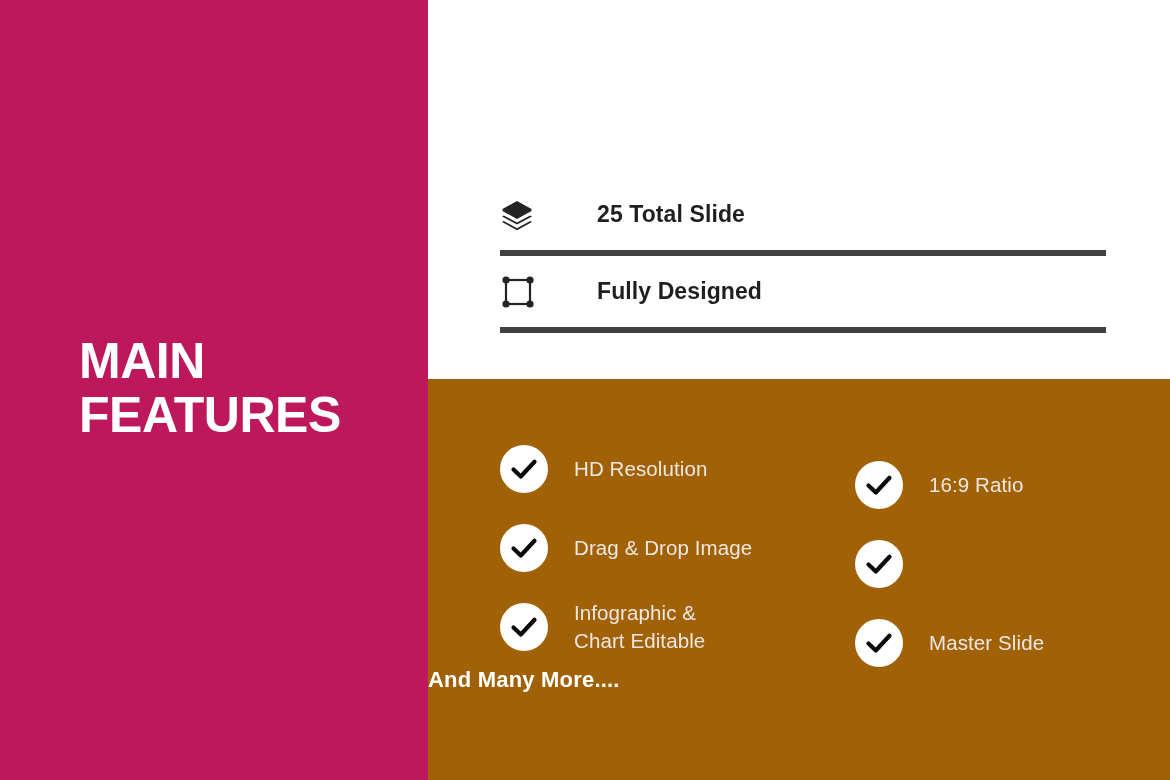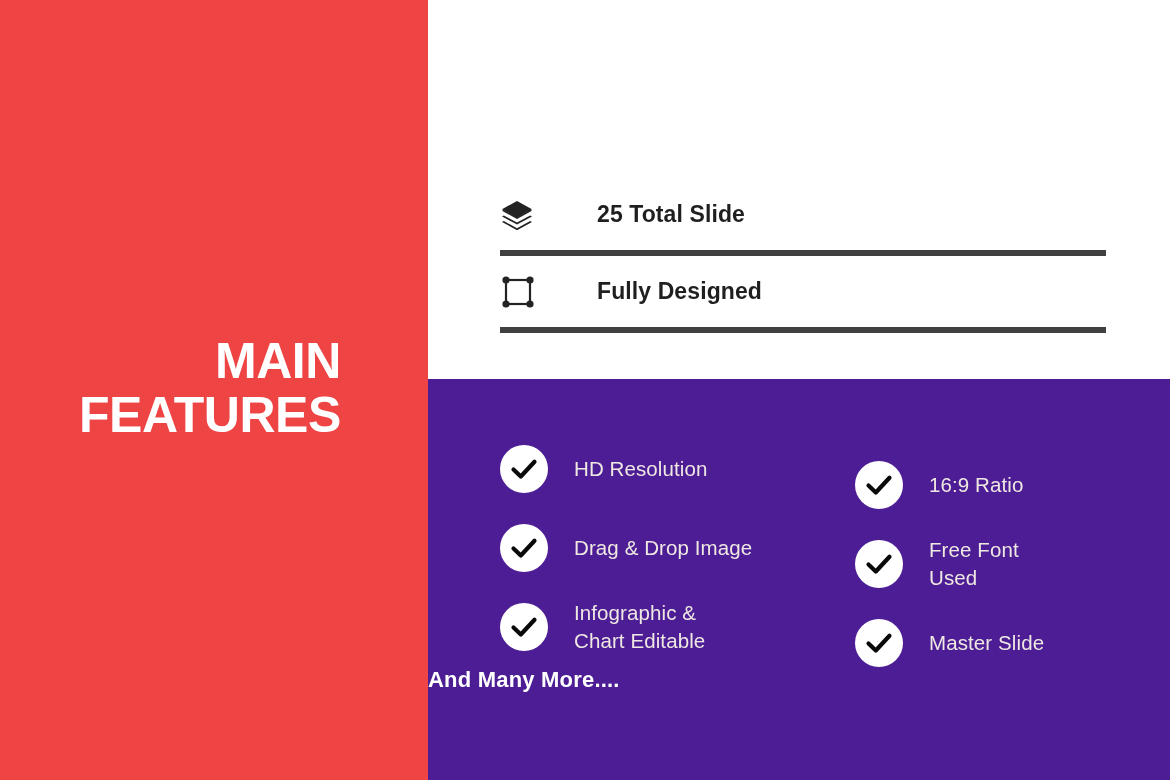--- a/index.html
+++ b/index.html
@@ -16,24 +16,23 @@
     position: relative;
     width: 1170px;
     height: 780px;
     display: flex;
   }
 
   
   .left-panel {
     width: 428px;
     height: 780px;
-    background: #ef4444;
+    background: #be185d;
     position: relative;
     flex: 0 0 428px;
-    text-align: right;
   }
 
   .main-title {
     position: absolute;
     left: 79px;
     top: 334px;
     color: #FFFFFF;
     font-size: 50px;
     font-weight: bold;
     line-height: 1.08;
@@ -132,21 +131,21 @@
   .feature-label {
     margin-left: 51px;
     font-size: 23px;
     font-weight: bold;
     color: #1F1F1F;
     letter-spacing: 0.1px;
   }
 
   
   .black-block {
-    background: #4c1d95;
+    background: #a16207;
     flex: 1 1 auto;
     position: relative;
   }
 
   .check-grid {
     position: absolute;
     left: 72px;
     top: 50px;
     width: 670px;
   }
@@ -270,22 +269,20 @@
               <path d="M13.5 24.5 L20.8 31.5 L34.5 16.8" fill="none" stroke="#0A0A0A" stroke-width="4.2" stroke-linecap="round" stroke-linejoin="round"></path>
             </svg>
             <span class="check-label">16:9 Ratio</span>
           </div>
 
           <div class="check-item">
             <svg class="check-circle" viewBox="0 0 48 48">
               <circle cx="24" cy="24" r="24" fill="#FFFFFF"></circle>
               <path d="M13.5 24.5 L20.8 31.5 L34.5 16.8" fill="none" stroke="#0A0A0A" stroke-width="4.2" stroke-linecap="round" stroke-linejoin="round"></path>
             </svg>
-            <span class="check-label">Free Font
-Used</span>
           </div>
 
           <div class="check-item">
             <svg class="check-circle" viewBox="0 0 48 48">
               <circle cx="24" cy="24" r="24" fill="#FFFFFF"></circle>
               <path d="M13.5 24.5 L20.8 31.5 L34.5 16.8" fill="none" stroke="#0A0A0A" stroke-width="4.2" stroke-linecap="round" stroke-linejoin="round"></path>
             </svg>
             <span class="check-label">Master Slide</span>
           </div>
 

